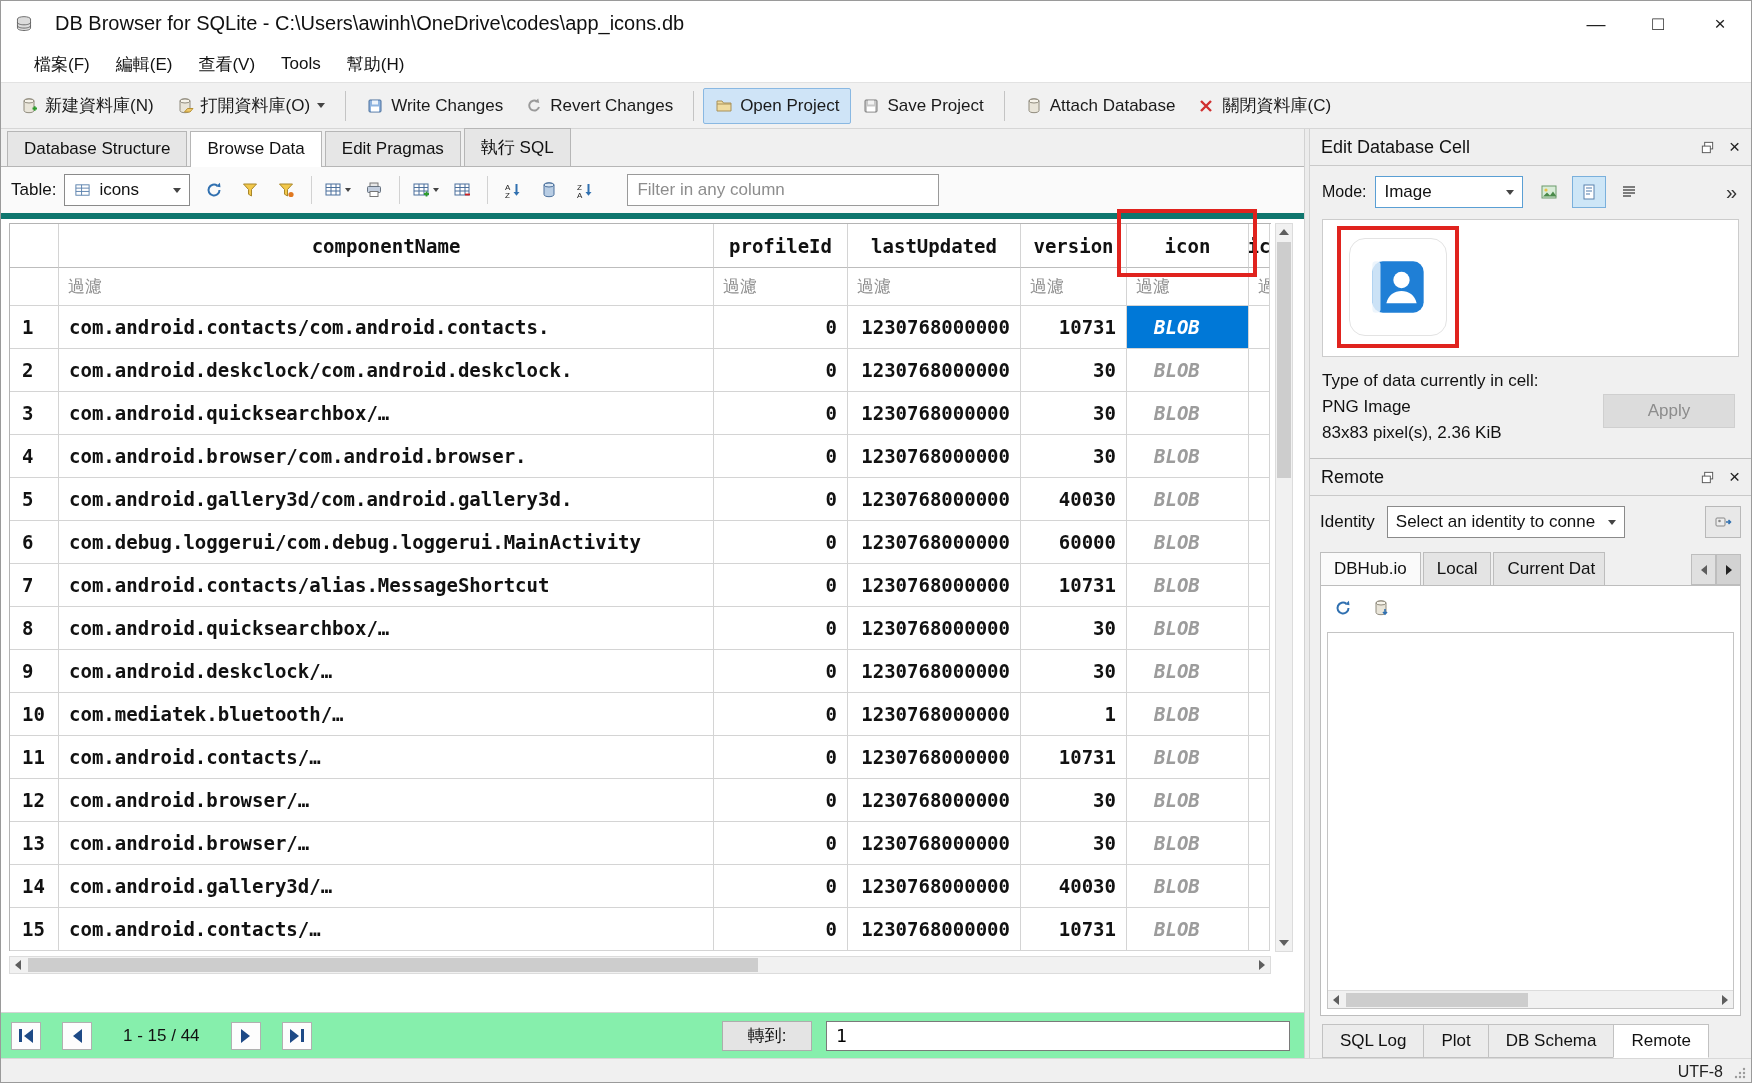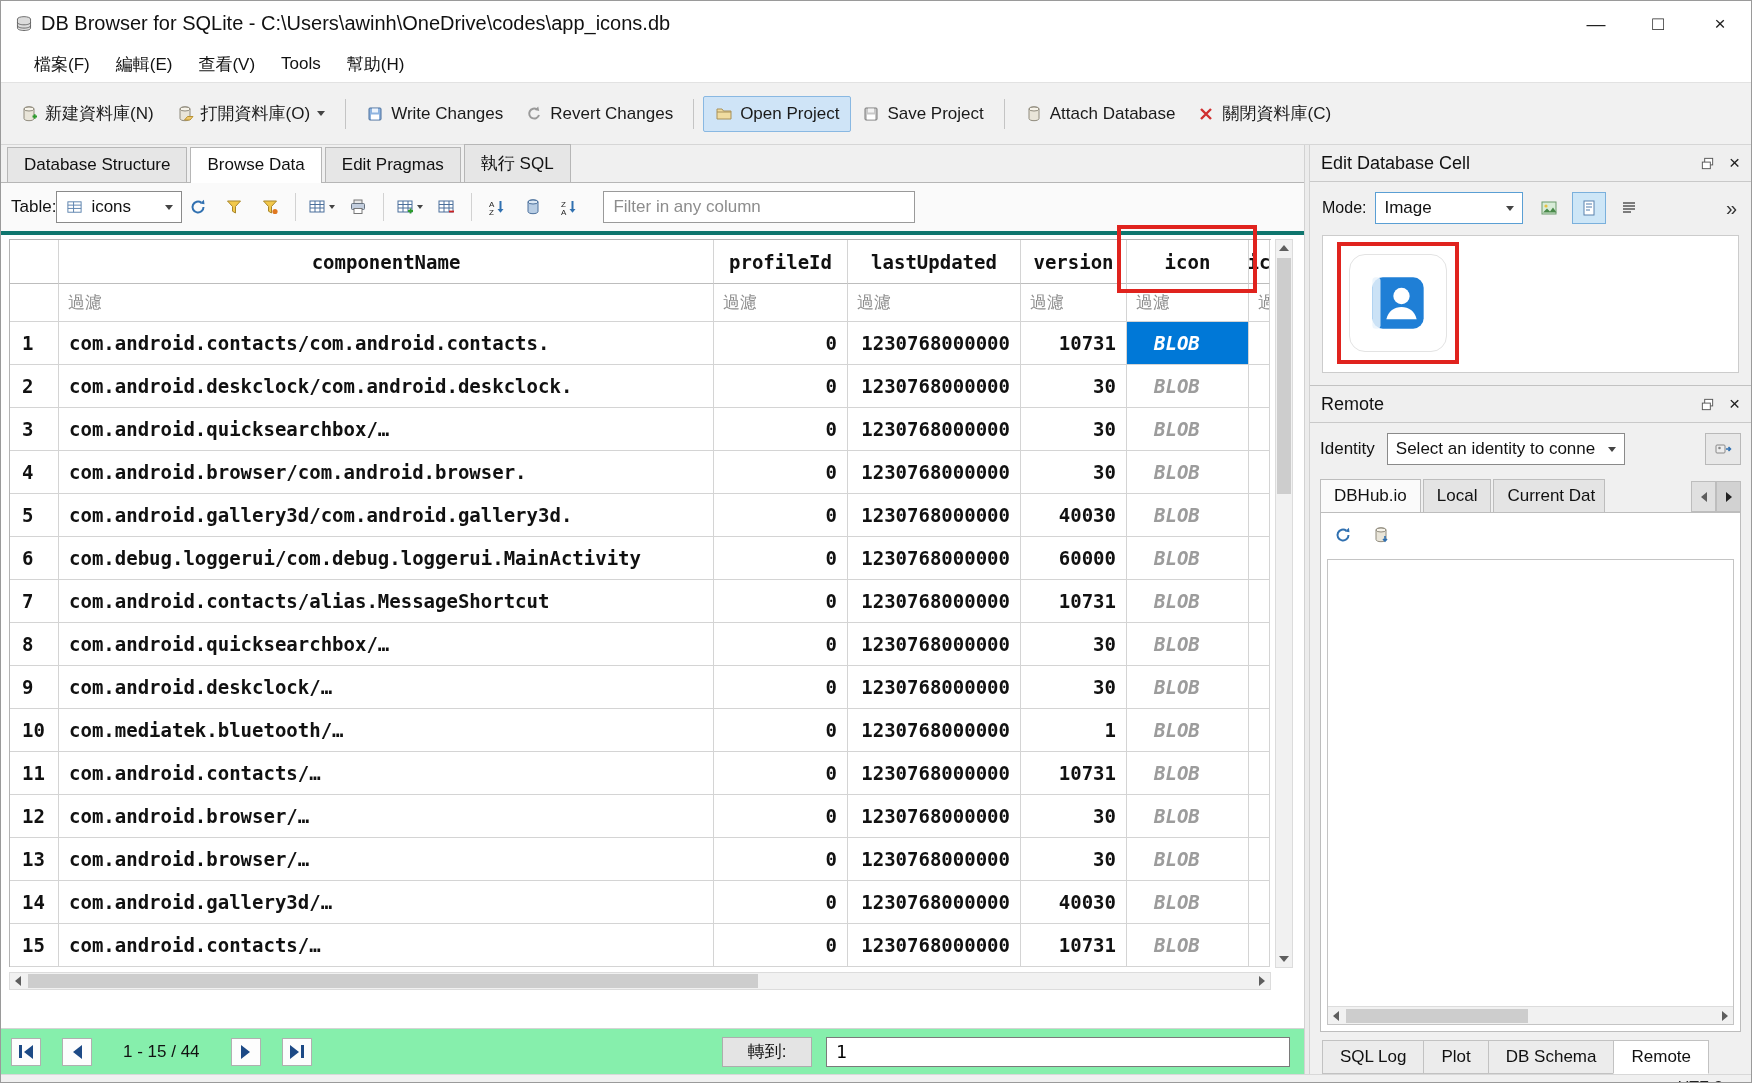--- a/index.html
+++ b/index.html
@@ -2,51 +2,51 @@
 <html><head>
 <meta charset="utf-8">
 <style>
   * { box-sizing:border-box; margin:0; padding:0; }
   html,body { background:#8a8a8a; }
   .window { position:relative; width:1752px; height:1083px; background:#fff;
     font-family:"Liberation Sans",sans-serif; color:#111; border:1px solid #9a9a9a; overflow:hidden; }
 
   
   .titlebar { height:45px; display:flex; align-items:center; padding-left:14px; background:#fff; }
-  .title { font-size:20px; margin-left:8px; }
+  .title { font-size:20px; margin-left:22px; }
   .win-controls { margin-left:auto; display:flex; height:100%; }
   .win-btn { width:62px; display:flex; align-items:center; justify-content:center; font-size:19px; color:#222; }
 
   
   .menubar { height:36px; display:flex; align-items:center; background:#fff; padding-left:20px; }
   .menu-item { padding:5px 13px; font-size:17px; }
 
   
-  .toolbar { height:63px; display:flex; align-items:center; background:#f1f1f1;
+  .toolbar { height:47px; display:flex; align-items:center; background:#f1f1f1;
     border-top:1px solid #e2e2e2; border-bottom:1px solid #d6d6d6; padding:0 8px; }
   .tb-btn { display:flex; align-items:center; gap:7px; padding:7px 11px; font-size:17px; color:#1a1a1a; }
   .tb-hl { background:#cfe4f7; border:1px solid #89b8e2; border-radius:2px; }
   .tb-sep { width:1px; height:30px; background:#c4c4c4; margin:0 9px; }
 
   
   .content { display:flex; height:929px; }
   .left-pane { width:1303px; display:flex; flex-direction:column; background:#fff; position:relative; }
   .splitter { width:6px; background:#ececec; border-left:1px solid #d2d2d2; border-right:1px solid #d2d2d2; }
   .right-pane { flex:1; display:flex; flex-direction:column; background:#f0f0f0; }
 
   
   .main-tabs { height:38px; display:flex; align-items:flex-end; background:#f0f0f0;
     border-bottom:1px solid #b6b6b6; padding-left:6px; }
   .mtab { padding:7px 16px; font-size:17px; background:#e6e6e6; border:1px solid #b6b6b6;
     border-bottom:none; margin-right:3px; white-space:nowrap; }
   .mtab.active { background:#fff; margin-bottom:-1px; padding-bottom:8px; }
 
   
-  .browse-toolbar { height:52px; display:flex; align-items:center; padding:0 10px;
-    background:#fafafa; border-bottom:4px solid #0f766e; }
+  .browse-toolbar { height:52px; display:flex; align-items:center; gap:8px; padding:0 10px;
+    background:#fafafa; border-bottom:6px solid #0f766e; }
   .bt-label { font-size:17px; }
   .combo { display:flex; align-items:center; gap:8px; background:#fff; border:1px solid #8a8a8a;
     height:32px; padding:0 8px; font-size:17px; white-space:nowrap; overflow:hidden; }
   .table-combo { width:126px; }
   .bt-buttons { display:flex; align-items:center; gap:4px; }
   .icon-btn { min-width:32px; height:32px; display:flex; align-items:center; justify-content:center;
     gap:2px; padding:0 3px; }
   .icon-btn.sm { min-width:28px; height:28px; }
   .v-sep { width:1px; height:28px; background:#d2d2d2; margin:0 5px; }
   .filter-input { width:312px; height:32px; border:1px solid #9a9a9a; font-size:17px; padding:0 9px;
@@ -658,20 +658,26 @@
                     <rect x="2" y="2" width="44" height="44" rx="9" fill="#1f7fd6"></rect>
                     <rect x="2" y="2" width="7" height="44" rx="3" fill="#eaf3fc" opacity="0.85"></rect>
                     <circle cx="27" cy="18" r="7" fill="#fff"></circle>
                     <path d="M14 38c1.5-7 7-10.5 13-10.5S38.5 31 40 38z" fill="#fff"></path>
                   </svg>
               </span>
             </div>
             <div class="red-annot" style="left:14px; top:6px; width:122px; height:122px;"></div>
           </div>
 
+          <div class="type-row">
+            <div>Type of data currently in cell:</div>
+            <div>PNG Image</div>
+            <div>83x83 pixel(s), 2.36 KiB</div>
+            <div class="apply-btn">Apply</div>
+          </div>
         </div>
       </div>
 
       <div class="remote-panel">
         <div class="panel-header">
           <span>Remote</span>
           <span class="ph-icons">
             <span class="ic">
                 <svg viewBox="0 0 16 16" width="15" height="15">
                   <rect x="5" y="2.5" width="8.5" height="7" fill="#fff" stroke="#555"></rect>

